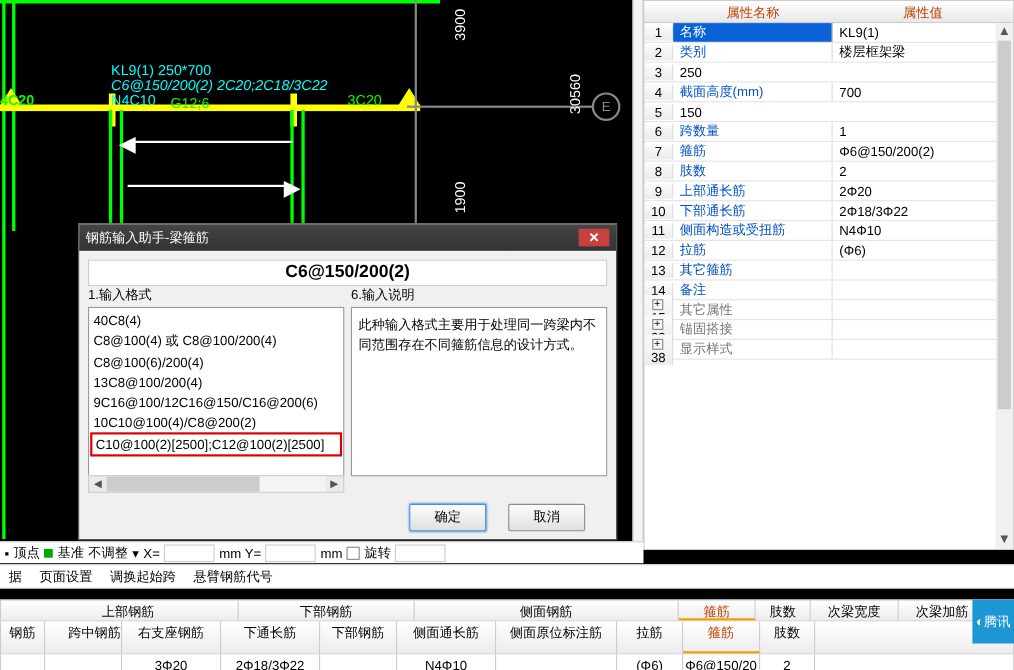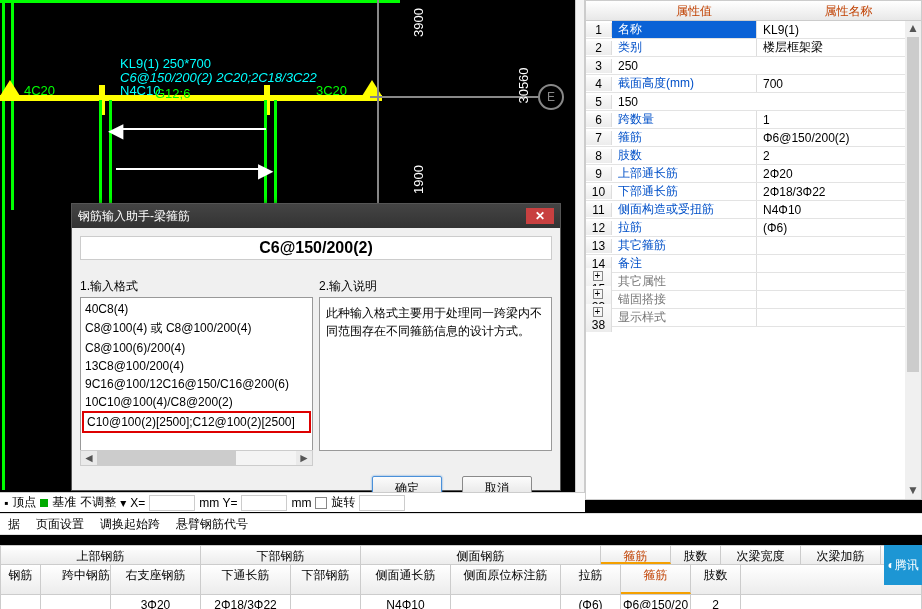--- a/index.html
+++ b/index.html
@@ -2,33 +2,33 @@
 <html><head>
 <meta charset="utf-8">
 <style>
 * { margin: 0; padding: 0; box-sizing: border-box; font-family: "Microsoft YaHei", SimSun, sans-serif; font-size: 12px; }
 body { width: 922px; height: 609px; background: #000; overflow: hidden; position: relative; }
 
 .cad-canvas { position: absolute; left: 0; top: 0; width: 585px; height: 490px; background: #000; }
 .cad-line { position: absolute; background: #0f0; }
 .cad-label { position: absolute; color: #0f0; font-size: 13px; white-space: nowrap; }
 .cad-white { color: #fff; }
-.cad-cyan { color: #0ff; margin-left: 19px; }
+.cad-cyan { color: #0ff; }
 .cad-yellow { background: #ff0; }
 .cad-gray { background: #888; }
 .cad-white-line { background: #fff; }
 .cad-circle { position: absolute; border: 2px solid #888; border-radius: 50%; display: flex; align-items: center; justify-content: center; color: #888; }
 .cad-arrow { position: absolute; color: #fff; }
 .yellow-triangle { position: absolute; width: 0; height: 0; border-left: 10px solid transparent; border-right: 10px solid transparent; border-bottom: 16px solid #ff0; }
 
 .dialog { position: absolute; left: 71px; top: 203px; width: 490px; height: 288px; background: #f0f0f0; border: 1px solid #555; box-shadow: 2px 2px 8px rgba(0,0,0,0.6); }
 .dialog-titlebar { height: 24px; background: linear-gradient(#444,#333); color: #fff; display: flex; align-items: center; padding: 0 6px; }
 .dialog-close { margin-left: auto; background: #c84040; color: #fff; width: 28px; height: 16px; display: flex; align-items: center; justify-content: center; font-weight: bold; cursor: pointer; }
 .dialog-body { padding: 8px; }
-.dialog-value { background: #fff; border: 1px solid #ccc; height: 24px; display: flex; align-items: center; justify-content: center; font-size: 16px; font-weight: bold; margin-bottom: 18px; }
+.dialog-value { background: #fff; border: 1px solid #ccc; height: 24px; display: flex; align-items: center; justify-content: center; font-size: 16px; font-weight: bold; margin-bottom: 0; }
 .dialog-cols { display: flex; gap: 6px; }
 .format-panel, .desc-panel { flex: 1; }
 .panel-label { margin-bottom: 2px; }
 .format-list { background: #fff; border: 1px solid #999; height: 154px; overflow: hidden; padding: 2px 1px; }
 .format-item { padding: 2px 3px; white-space: nowrap; font-size: 12px; }
 .format-item.highlight { border: 2px solid #d00; }
 .desc-box { background: #fff; border: 1px solid #999; height: 154px; padding: 6px; line-height: 1.5; }
 .hscroll { display: flex; align-items: center; background: #eaeaea; border: 1px solid #ccc; height: 16px; margin-top: -1px; }
 .hscroll .arrow { width: 16px; text-align: center; color: #555; }
 .hscroll .track { flex: 1; background: #f4f4f4; height: 100%; position: relative; }
@@ -57,21 +57,21 @@
 
 .coord-bar { position: absolute; left: 0; top: 492px; height: 20px; width: 585px; background: #fff; border-top: 1px solid #ccc; display: flex; align-items: center; padding-left: 4px; gap: 4px; font-size: 12px; overflow: hidden;}
 .coord-bar .ico { display: inline-block; width: 8px; height: 8px; background: #0a0; }
 .coord-input { width: 46px; height: 16px; border: 1px solid #ccc; }
 .coord-bar .chk { width: 12px; height: 12px; border: 1px solid #888; }
 
 .menubar { position: absolute; left: 0; top: 513px; height: 22px; width: 922px; background: #fff; border-top: 1px solid #e0e0e0; border-bottom: 1px solid #e0e0e0; display: flex; align-items: center; }
 .menubar .mitem { padding: 0 8px; height: 100%; display: flex; align-items: center; }
 
 .grid-wrap { position: absolute; left: 0; top: 545px; width: 922px; height: 64px; background: #fafafa; }
-.grid-header1 { display: flex; height: 20px; background: linear-gradient(#fff,#ececec); border: 1px solid #ccc; }
+.grid-header1 { display: flex; height: 20px; background: linear-gradient(#fff,#ececec); border: 1px solid #ccc; padding-left: 16px; }
 .grid-header1 .gh { border-right: 1px solid #ccc; text-align: center; line-height: 20px; }
 .grid-header2 { display: flex; height: 30px; background: linear-gradient(#fff,#ececec); border: 1px solid #ccc; border-top: none; }
 .grid-header2 .gh { border-right: 1px solid #ccc; text-align: center; line-height: 20px; }
 .grid-vals { display: flex; height: 20px; background: #fff; border: 1px solid #ccc; border-top: none; }
 .grid-vals .gv { border-right: 1px solid #ccc; text-align: center; line-height: 20px; }
 .gh.active { color: #c04000; border-bottom: 2px solid #f4a000; }
 
 .tengxun { position: absolute; right: 0; top: 545px; height: 40px; width: 38px; background: #1d96d4; color: #fff; display: flex; align-items: center; justify-content: center; writing-mode: horizontal-tb; font-size: 12px; }
 
 .cad-vline { width: 3px; }
@@ -105,35 +105,35 @@
   <div class="cad-line cad-gray" style="left:377px; top:0; width:2px; height:210px;"></div>
   <div class="cad-line cad-gray" style="left:370px; top:96px; width:170px; height:2px;"></div>
   <div class="cad-circle" style="left:538px; top:84px; width:26px; height:26px;">
       <span>E</span>
     </div>
 
   <div class="cad-label cad-cyan" style="left:101px; top:56px;">KL9(1) 250*700</div>
   <div class="cad-label cad-cyan" style="left:101px; top:70px;font-style:italic;">C6@150/200(2) 2C20;2C18/3C22</div>
   <div class="cad-label cad-cyan" style="left:101px; top:83px;">N4C10</div>
   <div class="cad-label" style="left:155px; top:86px;">G12;6</div>
-  <div class="cad-label" style="left:24px; top:83px;">4C20</div>
+  <div class="cad-label" style="left:0; top:83px;font-weight:bold;">4C20</div>
   <div class="cad-label" style="left:316px; top:83px;">3C20</div>
 
   <div class="cad-label cad-white" style="left:404px; top:15px; transform: rotate(-90deg);">3900</div>
   <div class="cad-label cad-white" style="left:505px; top:78px; transform: rotate(-90deg);">30560</div>
   <div class="cad-label cad-white" style="left:404px; top:172px; transform: rotate(-90deg);">1900</div>
 </div>
 
 <div class="sep-vert"></div>
 
 <div class="prop-panel">
   <div class="prop-header">
     <div class="cell numcol"></div>
+    <div class="cell" style="width:145px; flex:none;">属性名称</div>
     <div class="cell">属性值</div>
-    <div class="cell" style="width:145px; flex:none;">属性名称</div>
   </div>
   <div class="prop-rows" id="prop-rows">
       <div class="prop-row selected">
         <div class="num">1</div>
         <div class="name">名称</div>
         <div class="val">KL9(1)</div>
       </div>
       <div class="prop-row">
         <div class="num">2</div>
         <div class="name">类别</div>
@@ -241,21 +241,21 @@
           </div>
         <div class="hscroll">
           <div class="arrow">◄</div>
             <div class="track">
               <div class="thumb"></div>
             </div>
             <div class="arrow">►</div>
         </div>
       </div>
       <div class="desc-panel">
-        <div class="panel-label">2.输入说明</div>
+        <div class="panel-label">6.输入说明</div>
         <div class="desc-box">此种输入格式主要用于处理同一跨梁内不同范围存在不同箍筋信息的设计方式。</div>
       </div>
     </div>
     <div class="dialog-buttons">
       <button class="btn primary">确定</button>
       <button class="btn">取消</button>
     </div>
   </div>
 </div>
 

